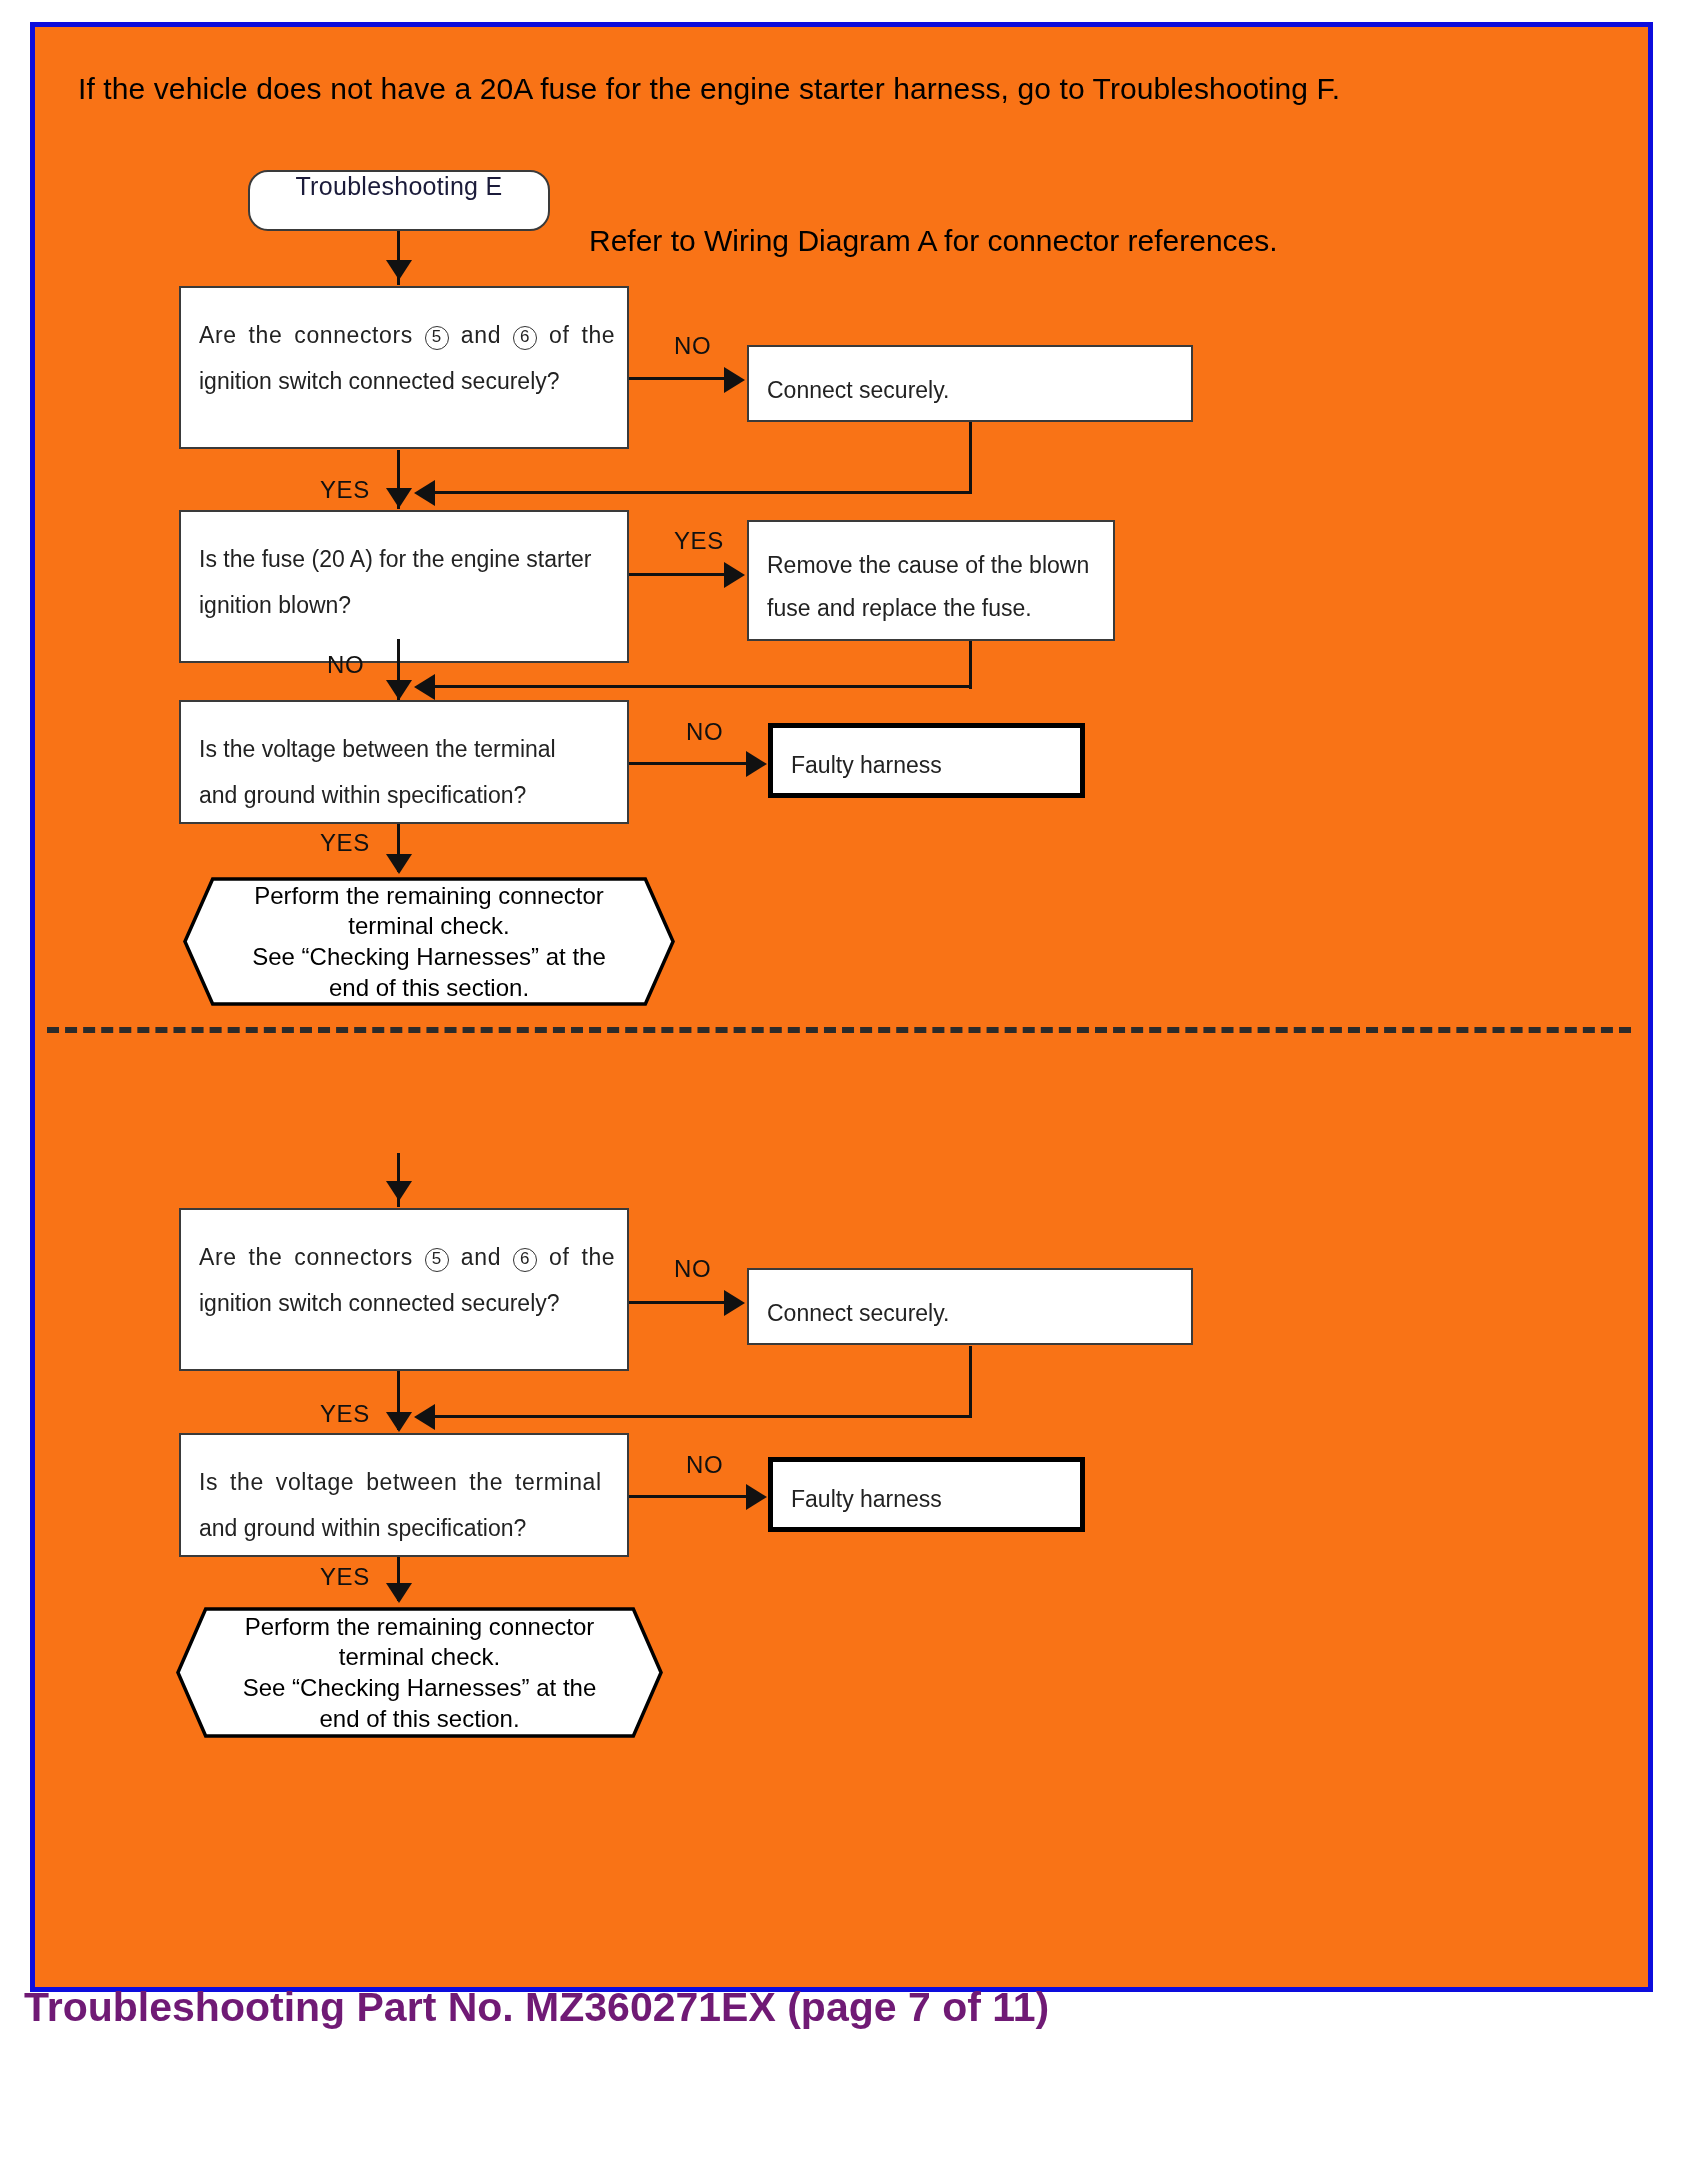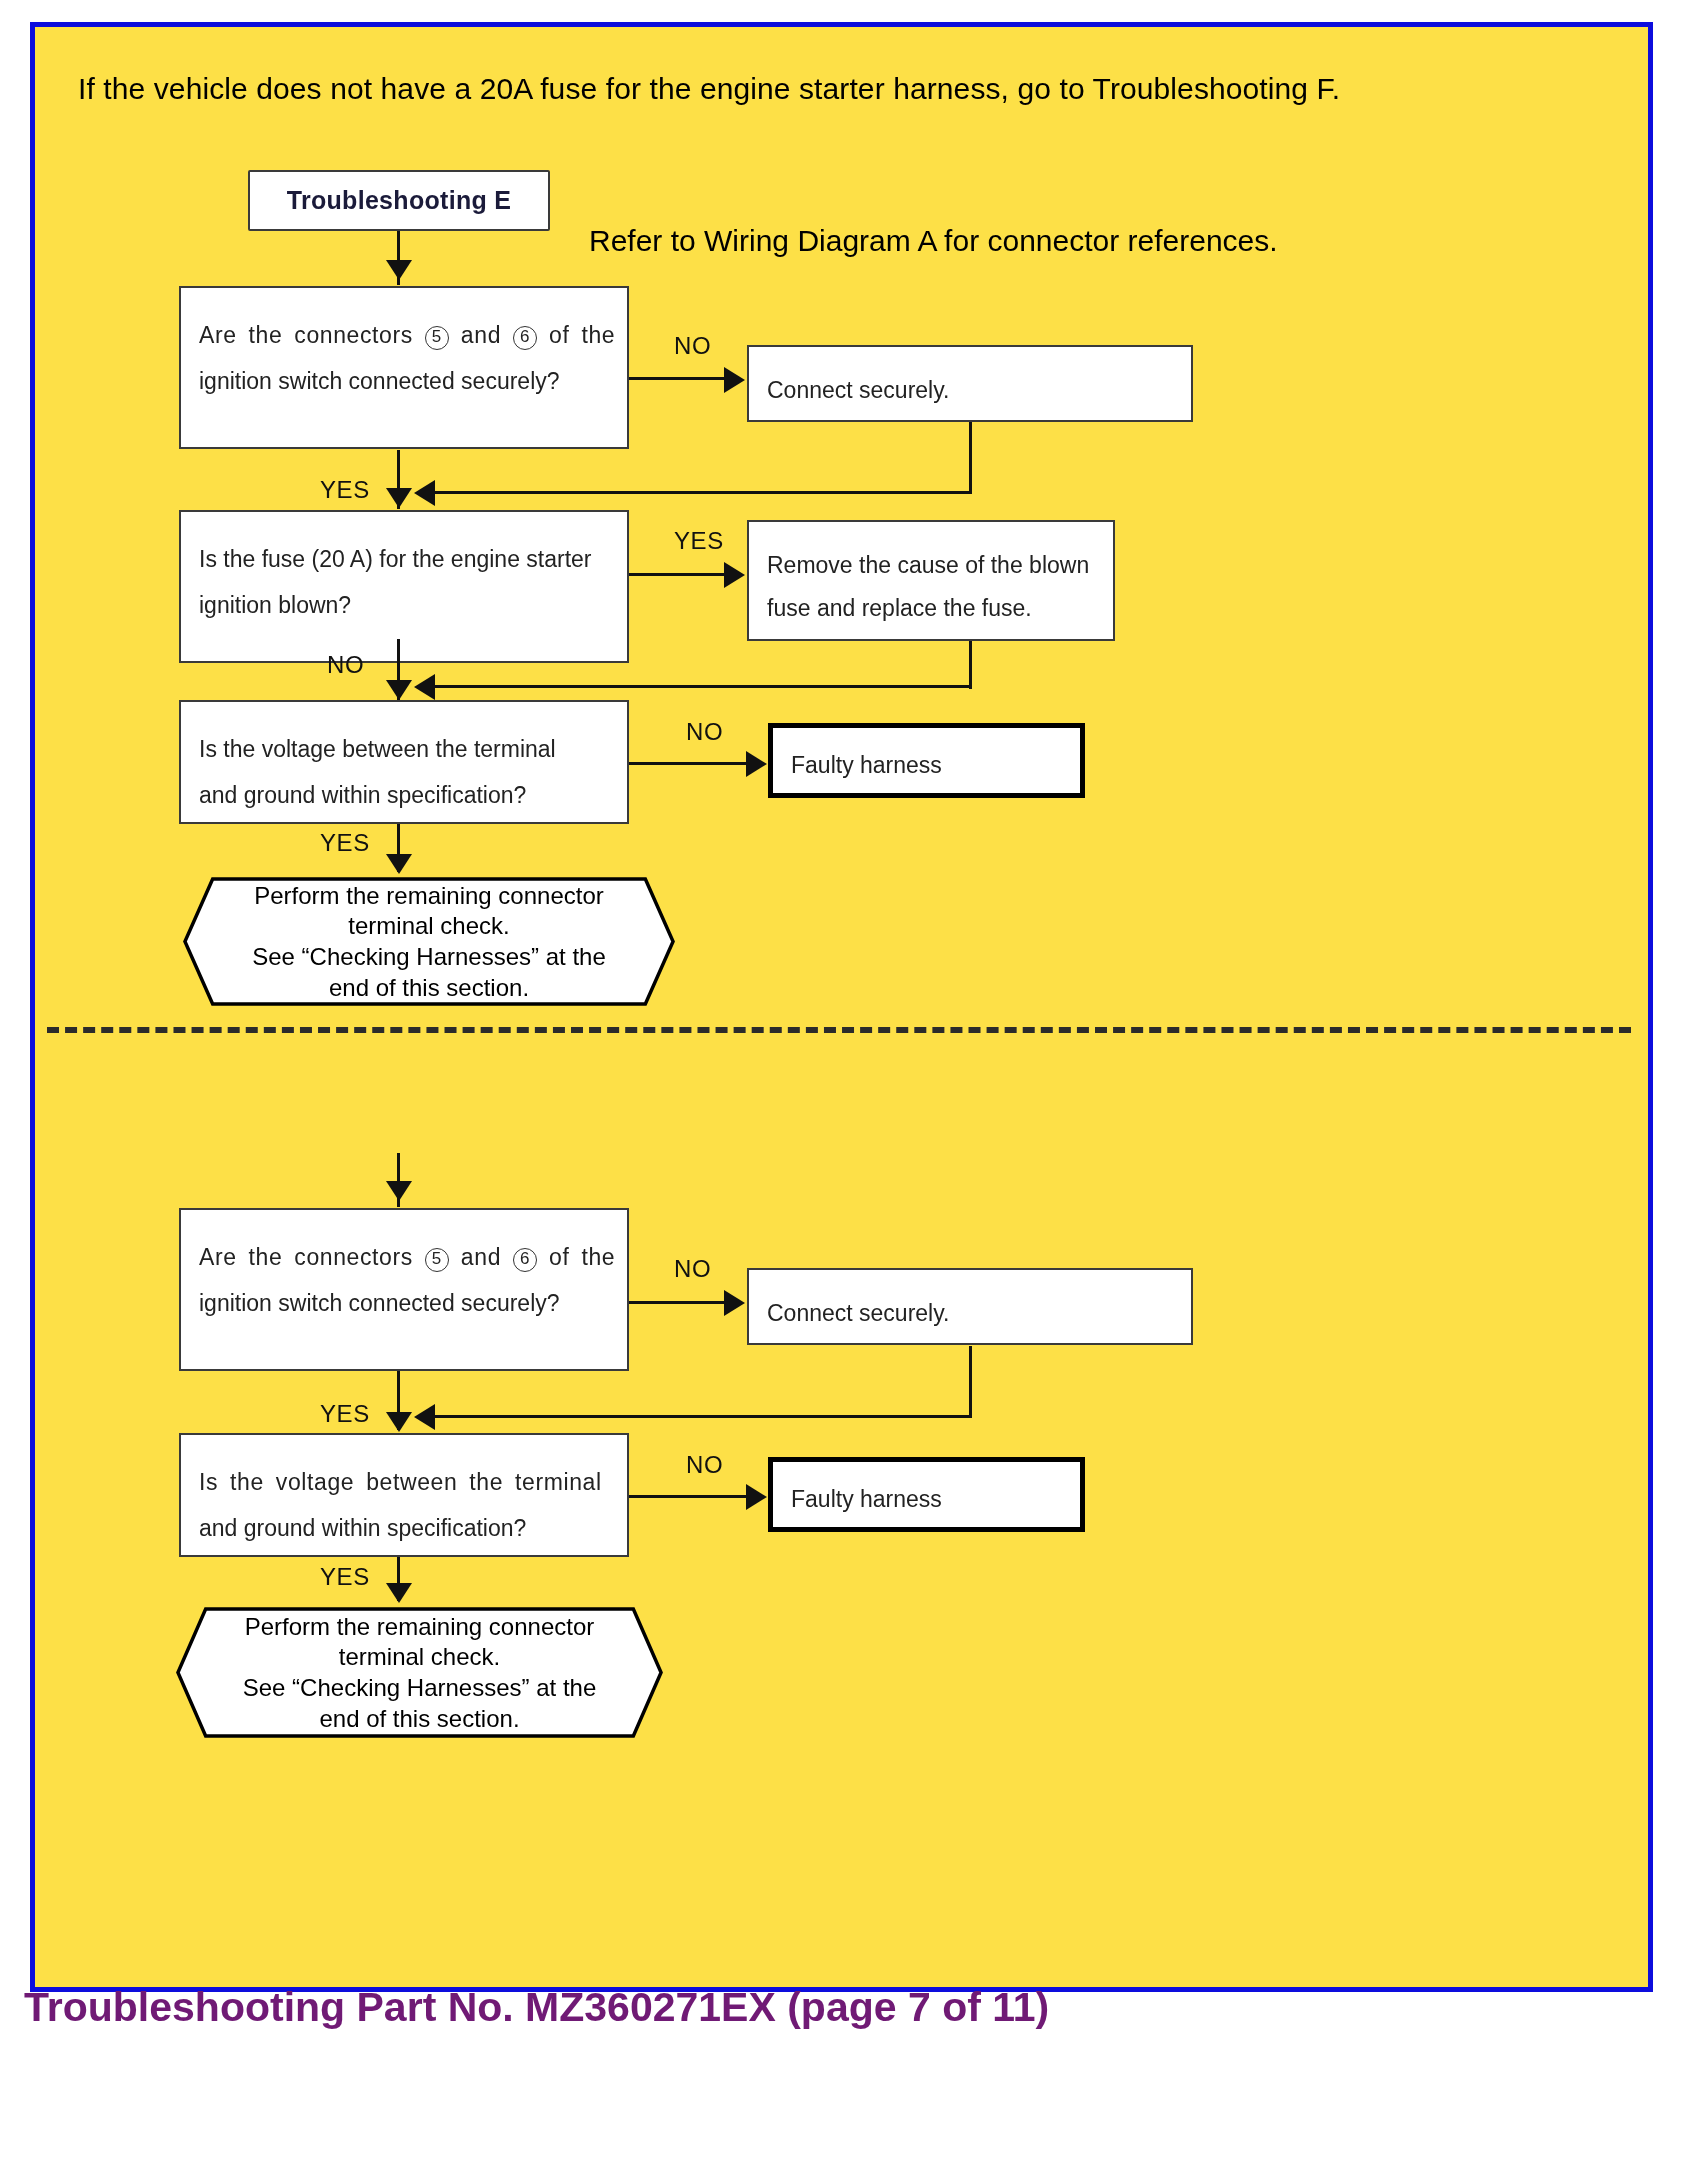--- a/index.html
+++ b/index.html
@@ -16,21 +16,21 @@
   }
 
   
   #page-frame {
     position: absolute;
     left: 30px;
     top: 22px;
     width: 1623px;
     height: 1970px;
     border: 5px solid #0d0ddd;
-    background: #fde047;
+    background: #f97316;
     box-sizing: border-box;
   }
 
   
   #intro-text {
     position: absolute;
     left: 43px;
     top: 45px;
     font-size: 30px;
     color: #000;
@@ -50,28 +50,26 @@
 
   
   .node {
     position: absolute;
     box-sizing: border-box;
     background: #ffffff;
   }
 
   .start-node {
     border: 2px solid #3a3a3a;
-    border-radius: 2px;
+    border-radius: 20px;
     display: flex;
-    align-items: center;
     justify-content: center;
     font-size: 25px;
     color: #1b1b3a;
     letter-spacing: 0.3px;
-    font-weight: bold;
   }
 
   .proc-node {
     border: 2px solid #3a3a3a;
     font-size: 23px;
     color: #222;
     padding: 22px 18px 0 18px;
     line-height: 1.85;
   }
 

